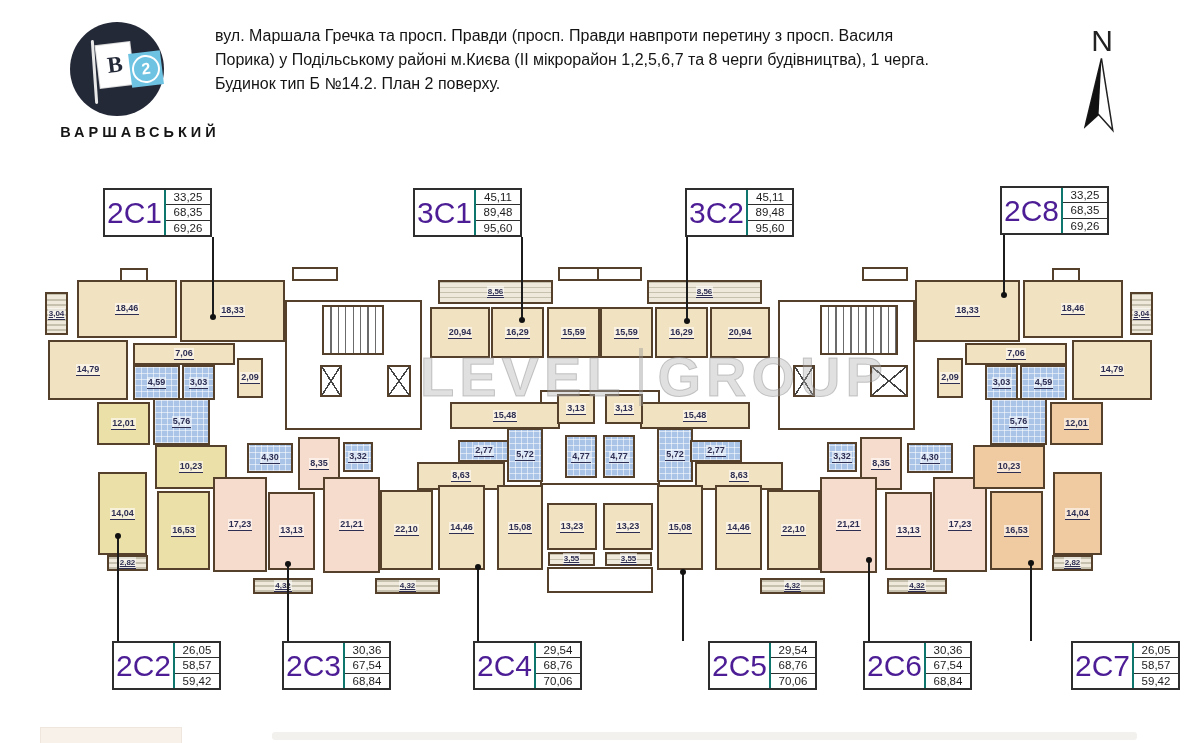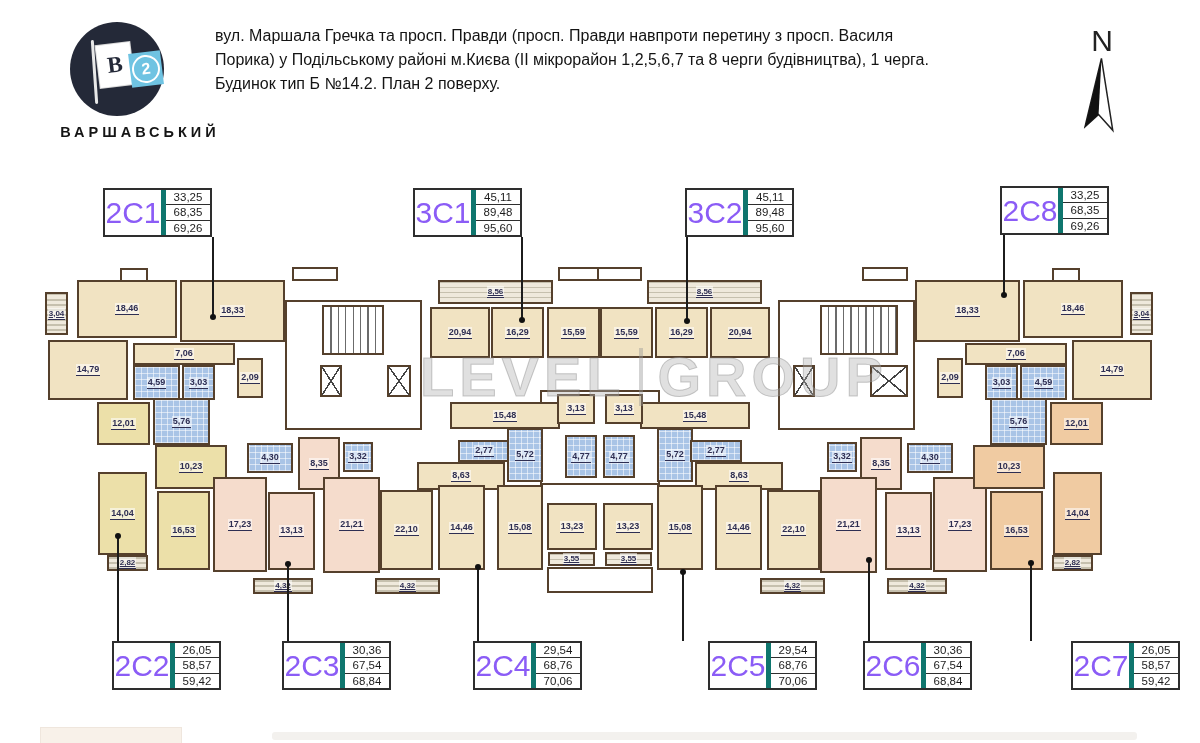--- a/index.html
+++ b/index.html
@@ -35,22 +35,22 @@
              font-size:56px;font-weight:bold;letter-spacing:5px;
              color:rgba(173,173,173,0.38);-webkit-text-stroke:1px rgba(140,140,140,0.45);
              z-index:40;pointer-events:none;}
   .wm-bar{display:inline-block;width:4px;height:58px;background:rgba(150,150,150,0.42);
           margin:0 14px;}
 
   
   .apt-box{position:absolute;width:109px;height:49px;display:flex;border:2px solid #2e2e2e;
            background:#fff;box-sizing:border-box;z-index:30;}
   .apt-name{flex:1;display:flex;align-items:center;justify-content:center;font-size:30px;
-            color:#8b5cf6;}
-  .apt-vals{width:44px;border-left:5px solid #0f766e;display:flex;flex-direction:column;}
+            color:#4c1d95;}
+  .apt-vals{width:44px;border-left:2px solid #0f766e;display:flex;flex-direction:column;}
   .apt-vals div{flex:1;display:flex;align-items:center;justify-content:center;font-size:11.5px;
             color:#1c1c1c;border-top:1.5px solid #2e2e2e;}
   .apt-vals div:first-child{border-top:none;}
 
   .leader{position:absolute;width:1.5px;background:#1c1c1c;z-index:25;}
   .leader.dot-bottom::after{content:"";position:absolute;bottom:-3px;left:-2.5px;width:6px;
             height:6px;border-radius:50%;background:#111;}
   .leader.dot-top::after{content:"";position:absolute;top:-3px;left:-2.5px;width:6px;
             height:6px;border-radius:50%;background:#111;}
 

